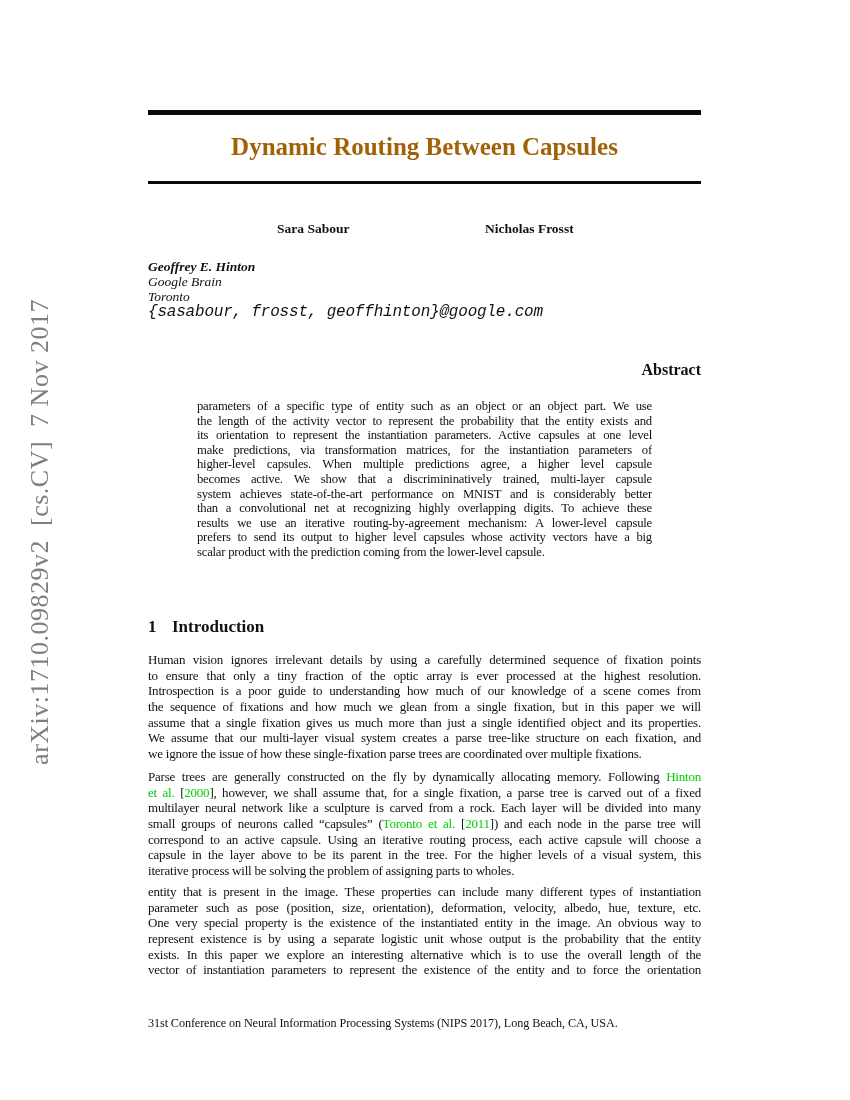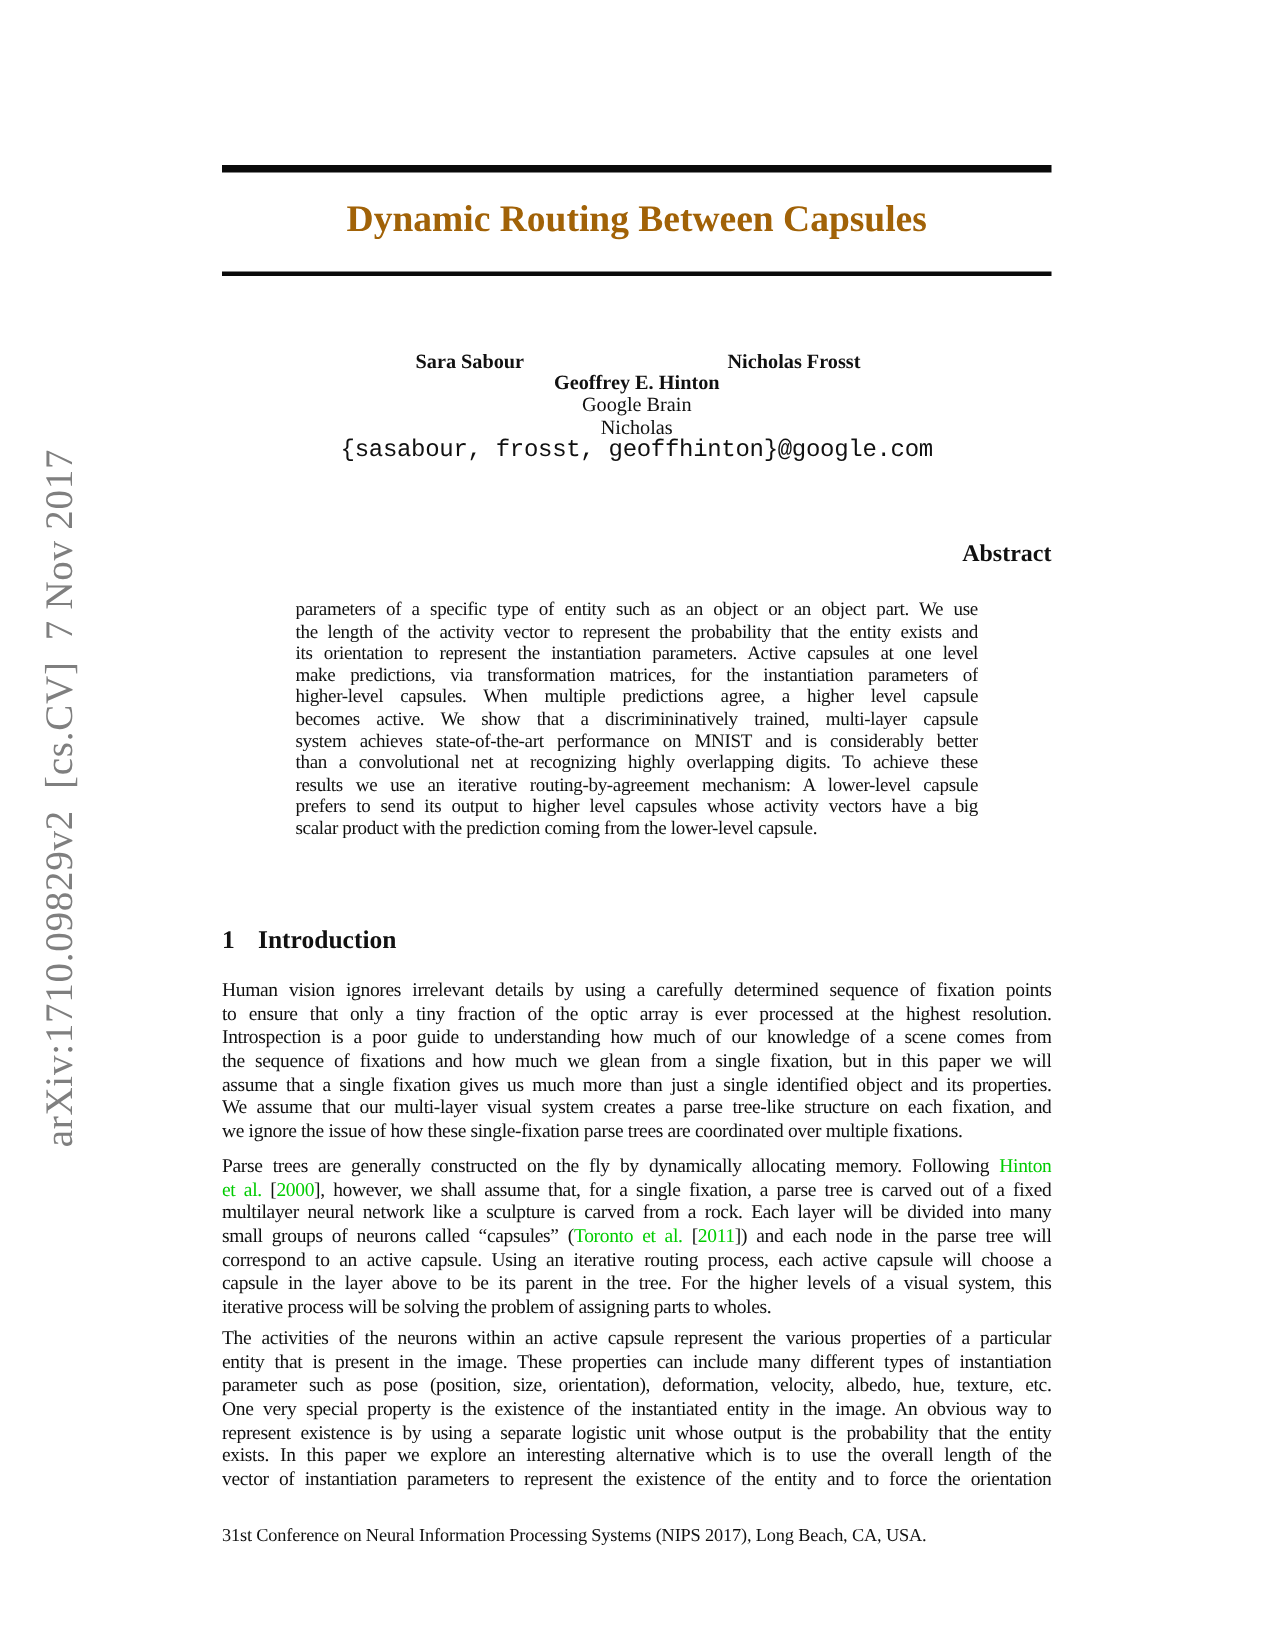--- a/index.html
+++ b/index.html
@@ -26,27 +26,27 @@
 
   .rule { position: absolute; left: 148px; width: 553px; background: #0a0a0a; }
   .rule-thick { top: 110px; height: 5px; }
   .rule-thin  { top: 181px; height: 3px; }
 
   .paper-title {
     position: absolute; left: 148px; top: 133px; width: 553px;
     text-align: center; font-weight: bold; font-size: 25px; color: #a16207;
   }
 
-  .author-name { position: absolute; top: 221px; font-weight: bold; font-size: 13.5px; margin-top: 12px; }
+  .author-name { position: absolute; top: 221px; font-weight: bold; font-size: 13.5px; }
   .author-1 { left: 277px; }
   .author-2 { left: 485px; }
 
   .author-block {
-    position: absolute; left: 148px; top: 247px; width: 553px;
-    text-align: center; font-size: 13.5px; line-height: 15.2px;
+    position: absolute; left: 148px; top: 259px; width: 553px;
+    font-size: 13.5px; line-height: 15.2px; font-style: italic;
   }
   .author-block .name { font-weight: bold; }
   .author-block .email {
     font-family: "Liberation Mono", monospace;
     font-size: 16px; letter-spacing: -0.2px;
   }
 
   .abstract-heading {
     position: absolute; left: 148px; top: 361px; width: 553px;
     text-align: right; font-weight: bold; font-size: 16px;
@@ -96,21 +96,21 @@
   <div class="paper-title">Dynamic Routing Between Capsules</div>
 
   <div class="rule rule-thin"></div>
 
   <span class="author-name author-1">Sara Sabour</span>
   <span class="author-name author-2">Nicholas Frosst</span>
 
   <div class="author-block">
     <div class="name">Geoffrey E. Hinton</div>
     <div>Google Brain</div>
-    <div>Nicholas</div>
+    <div>Toronto</div>
     <div class="email">{sasabour, frosst, geoffhinton}@google.com</div>
   </div>
 
   <div class="abstract-heading">Abstract</div>
 
   <div class="abstract-body">
       <div class="jl"><span>parameters of a specific type of entity such as an object or an object part. We use</span></div>
       <div class="jl"><span>the length of the activity vector to represent the probability that the entity exists and</span></div>
       <div class="jl"><span>its orientation to represent the instantiation parameters. Active capsules at one level</span></div>
       <div class="jl"><span>make predictions, via transformation matrices, for the instantiation parameters of</span></div>
@@ -139,21 +139,20 @@
   <div class="body-par par-2">
       <div class="jl"><span>Parse trees are generally constructed on the fly by dynamically allocating memory. Following </span><span class="cite">Hinton</span></div>
       <div class="jl"><span class="cite">et al.</span><span> [</span><span class="cite">2000</span><span>], however, we shall assume that, for a single fixation, a parse tree is carved out of a fixed</span></div>
       <div class="jl"><span>multilayer neural network like a sculpture is carved from a rock. Each layer will be divided into many</span></div>
       <div class="jl"><span>small groups of neurons called “capsules” (</span><span class="cite">Toronto et al.</span><span> [</span><span class="cite">2011</span><span>]) and each node in the parse tree will</span></div>
       <div class="jl"><span>correspond to an active capsule. Using an iterative routing process, each active capsule will choose a</span></div>
       <div class="jl"><span>capsule in the layer above to be its parent in the tree. For the higher levels of a visual system, this</span></div>
       <div class="jl last"><span>iterative process will be solving the problem of assigning parts to wholes.</span></div>
     </div>
   <div class="body-par par-3">
-      <div class="jl"><span>The activities of the neurons within an active capsule represent the various properties of a particular</span></div>
       <div class="jl"><span>entity that is present in the image. These properties can include many different types of instantiation</span></div>
       <div class="jl"><span>parameter such as pose (position, size, orientation), deformation, velocity, albedo, hue, texture, etc.</span></div>
       <div class="jl"><span>One very special property is the existence of the instantiated entity in the image. An obvious way to</span></div>
       <div class="jl"><span>represent existence is by using a separate logistic unit whose output is the probability that the entity</span></div>
       <div class="jl"><span>exists. In this paper we explore an interesting alternative which is to use the overall length of the</span></div>
       <div class="jl"><span>vector of instantiation parameters to represent the existence of the entity and to force the orientation</span></div>
     </div>
 
   <div class="footer-note">31st Conference on Neural Information Processing Systems (NIPS 2017), Long Beach, CA, USA.</div>
 

